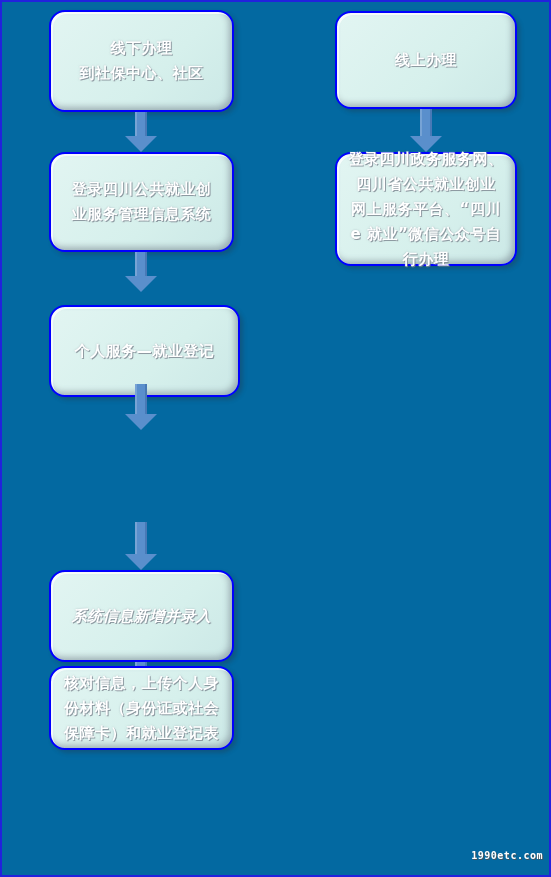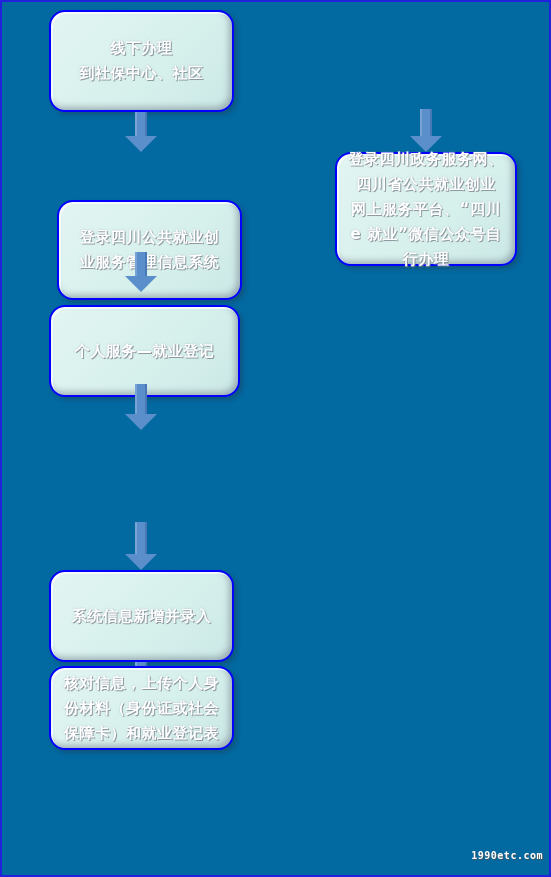--- a/index.html
+++ b/index.html
@@ -94,21 +94,21 @@
   <div class="node" style="left:47px; top:8px; width:185px; height:102px;">
     <span class="node-label">线下办理
 到社保中心、社区</span>
   </div>
 
   <div class="arrow" style="left:123px; top:110px; height:40px;">
     <div class="shaft" style="height:24px;"></div>
     <div class="head" style="top:24px;"></div>
   </div>
 
-  <div class="node" style="left:55px; top:150px; width:185px; height:100px;margin-top:48px;">
+  <div class="node" style="left:47px; top:150px; width:185px; height:100px;">
     <span class="node-label">登录四川公共就业创
 业服务管理信息系统</span>
   </div>
 
   <div class="arrow" style="left:123px; top:250px; height:40px;">
     <div class="shaft" style="height:24px;"></div>
     <div class="head" style="top:24px;"></div>
   </div>
 
   <div class="node" style="left:47px; top:303px; width:191px; height:92px;">
@@ -119,35 +119,38 @@
     <div class="shaft" style="height:30px;"></div>
     <div class="head" style="top:30px;"></div>
   </div>
 
 
   <div class="arrow" style="left:123px; top:520px; height:48px;">
     <div class="shaft" style="height:32px;"></div>
     <div class="head" style="top:32px;"></div>
   </div>
 
-  <div class="node" style="left:47px; top:568px; width:185px; height:92px;">
+  <div class="node" style="left:47px; top:568px; width:185px; height:92px;font-style:italic;">
     <span class="node-label">系统信息新增并录入</span>
   </div>
 
   <div class="arrow" style="left:123px; top:660px; height:47px;">
     <div class="shaft" style="height:31px;"></div>
     <div class="head" style="top:31px;"></div>
   </div>
 
   <div class="node" style="left:47px; top:664px; width:185px; height:84px;justify-content:center;">
     <span class="node-label">核对信息，上传个人身
 份材料（身份证或社会
 保障卡）和就业登记表</span>
   </div>
 
+  <div class="node" style="left:333px; top:9px; width:182px; height:98px;">
+    <span class="node-label">线上办理</span>
+  </div>
 
   <div class="arrow" style="left:408px; top:107px; height:43px;">
     <div class="shaft" style="height:27px;"></div>
     <div class="head" style="top:27px;"></div>
   </div>
 
   <div class="node" style="left:333px; top:150px; width:182px; height:114px;">
     <span class="node-label">登录四川政务服务网、
 四川省公共就业创业
 网上服务平台、“四川

